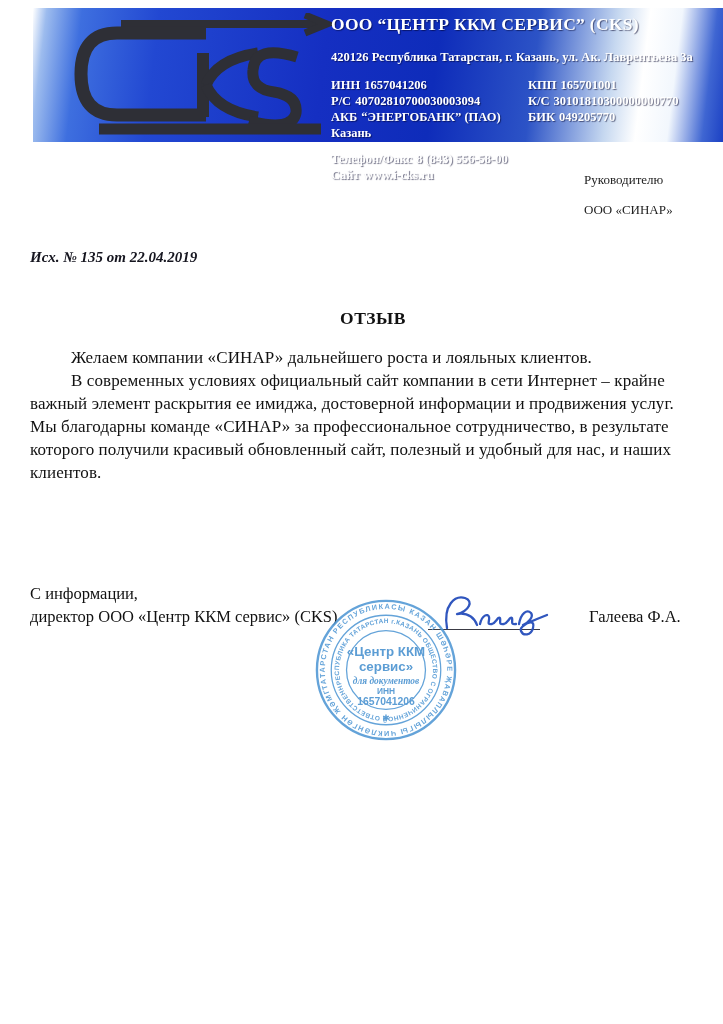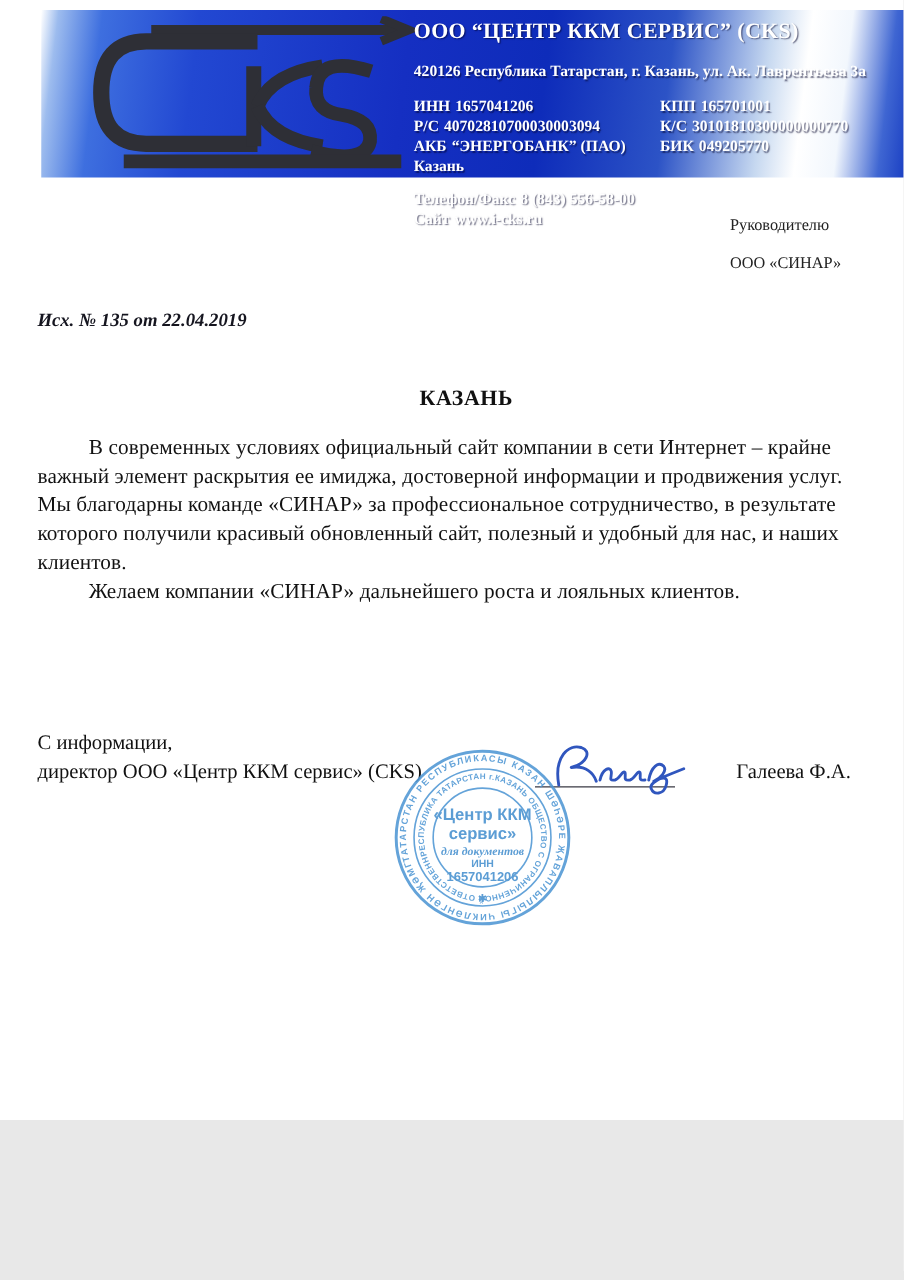--- a/index.html
+++ b/index.html
@@ -1,17 +1,17 @@
 <!DOCTYPE html>
 <html><head>
 <meta charset="utf-8">
 <style>
   html,body{margin:0;padding:0;background:#e8e8e8;}
   .page{
-    position:relative; width:723px; height:896px; margin:0 auto;
+    position:relative; width:723px; height:1024px; margin:0 auto;
     background:#ffffff; overflow:hidden;
     font-family:"Liberation Serif", serif; color:#111;
   }
   
   .letterhead{
     position:absolute; left:33px; top:8px; right:0; height:134px;
     background:linear-gradient(97deg,
       #ffffff 0%, #9dbcee 2%, #3e6fdf 7%, #2248d2 18%,
       #152fc2 42%, #0e2cba 58%, #2c53c6 72%,
       #c6d8f0 83%, #ffffff 87.5%, #f2f7fd 92%,
@@ -106,25 +106,25 @@
     </div>
   </header>
 
   <div class="recipient">
     <div class="r1">Руководителю</div>
     <div class="r2">ООО «СИНАР»</div>
   </div>
 
   <div class="reference">Исх. № 135 от 22.04.2019</div>
 
-  <div class="doc-title">КАЗАНЬ</div>
+  <div class="doc-title">ОТЗЫВ</div>
 
   <div class="body-text">
+    <p>Желаем компании «СИНАР» дальнейшего роста и лояльных клиентов.</p>
     <p>В современных условиях официальный сайт компании в сети Интернет – крайне важный элемент раскрытия ее имиджа, достоверной информации и продвижения услуг. Мы благодарны команде «СИНАР» за профессиональное сотрудничество, в результате которого получили красивый обновленный сайт, полезный и удобный для нас, и наших клиентов.</p>
-    <p>Желаем компании «СИНАР» дальнейшего роста и лояльных клиентов.</p>
   </div>
 
   <div class="closing">С информации,</div>
   <div class="signer-title">директор ООО «Центр ККМ сервис» (CKS)</div>
   <div class="sig-line"></div>
   <div class="signer-name">Галеева Ф.А.</div>
 
   <svg class="sig-scribble" viewBox="0 0 118 46">
     <g fill="none" stroke="#3056be" stroke-width="2.3" stroke-linecap="round" stroke-linejoin="round">
       <path d="M7 37 C3 14 15 4 25 7 C34 10 29 20 17 23 C29 21 35 28 37 34"></path>

